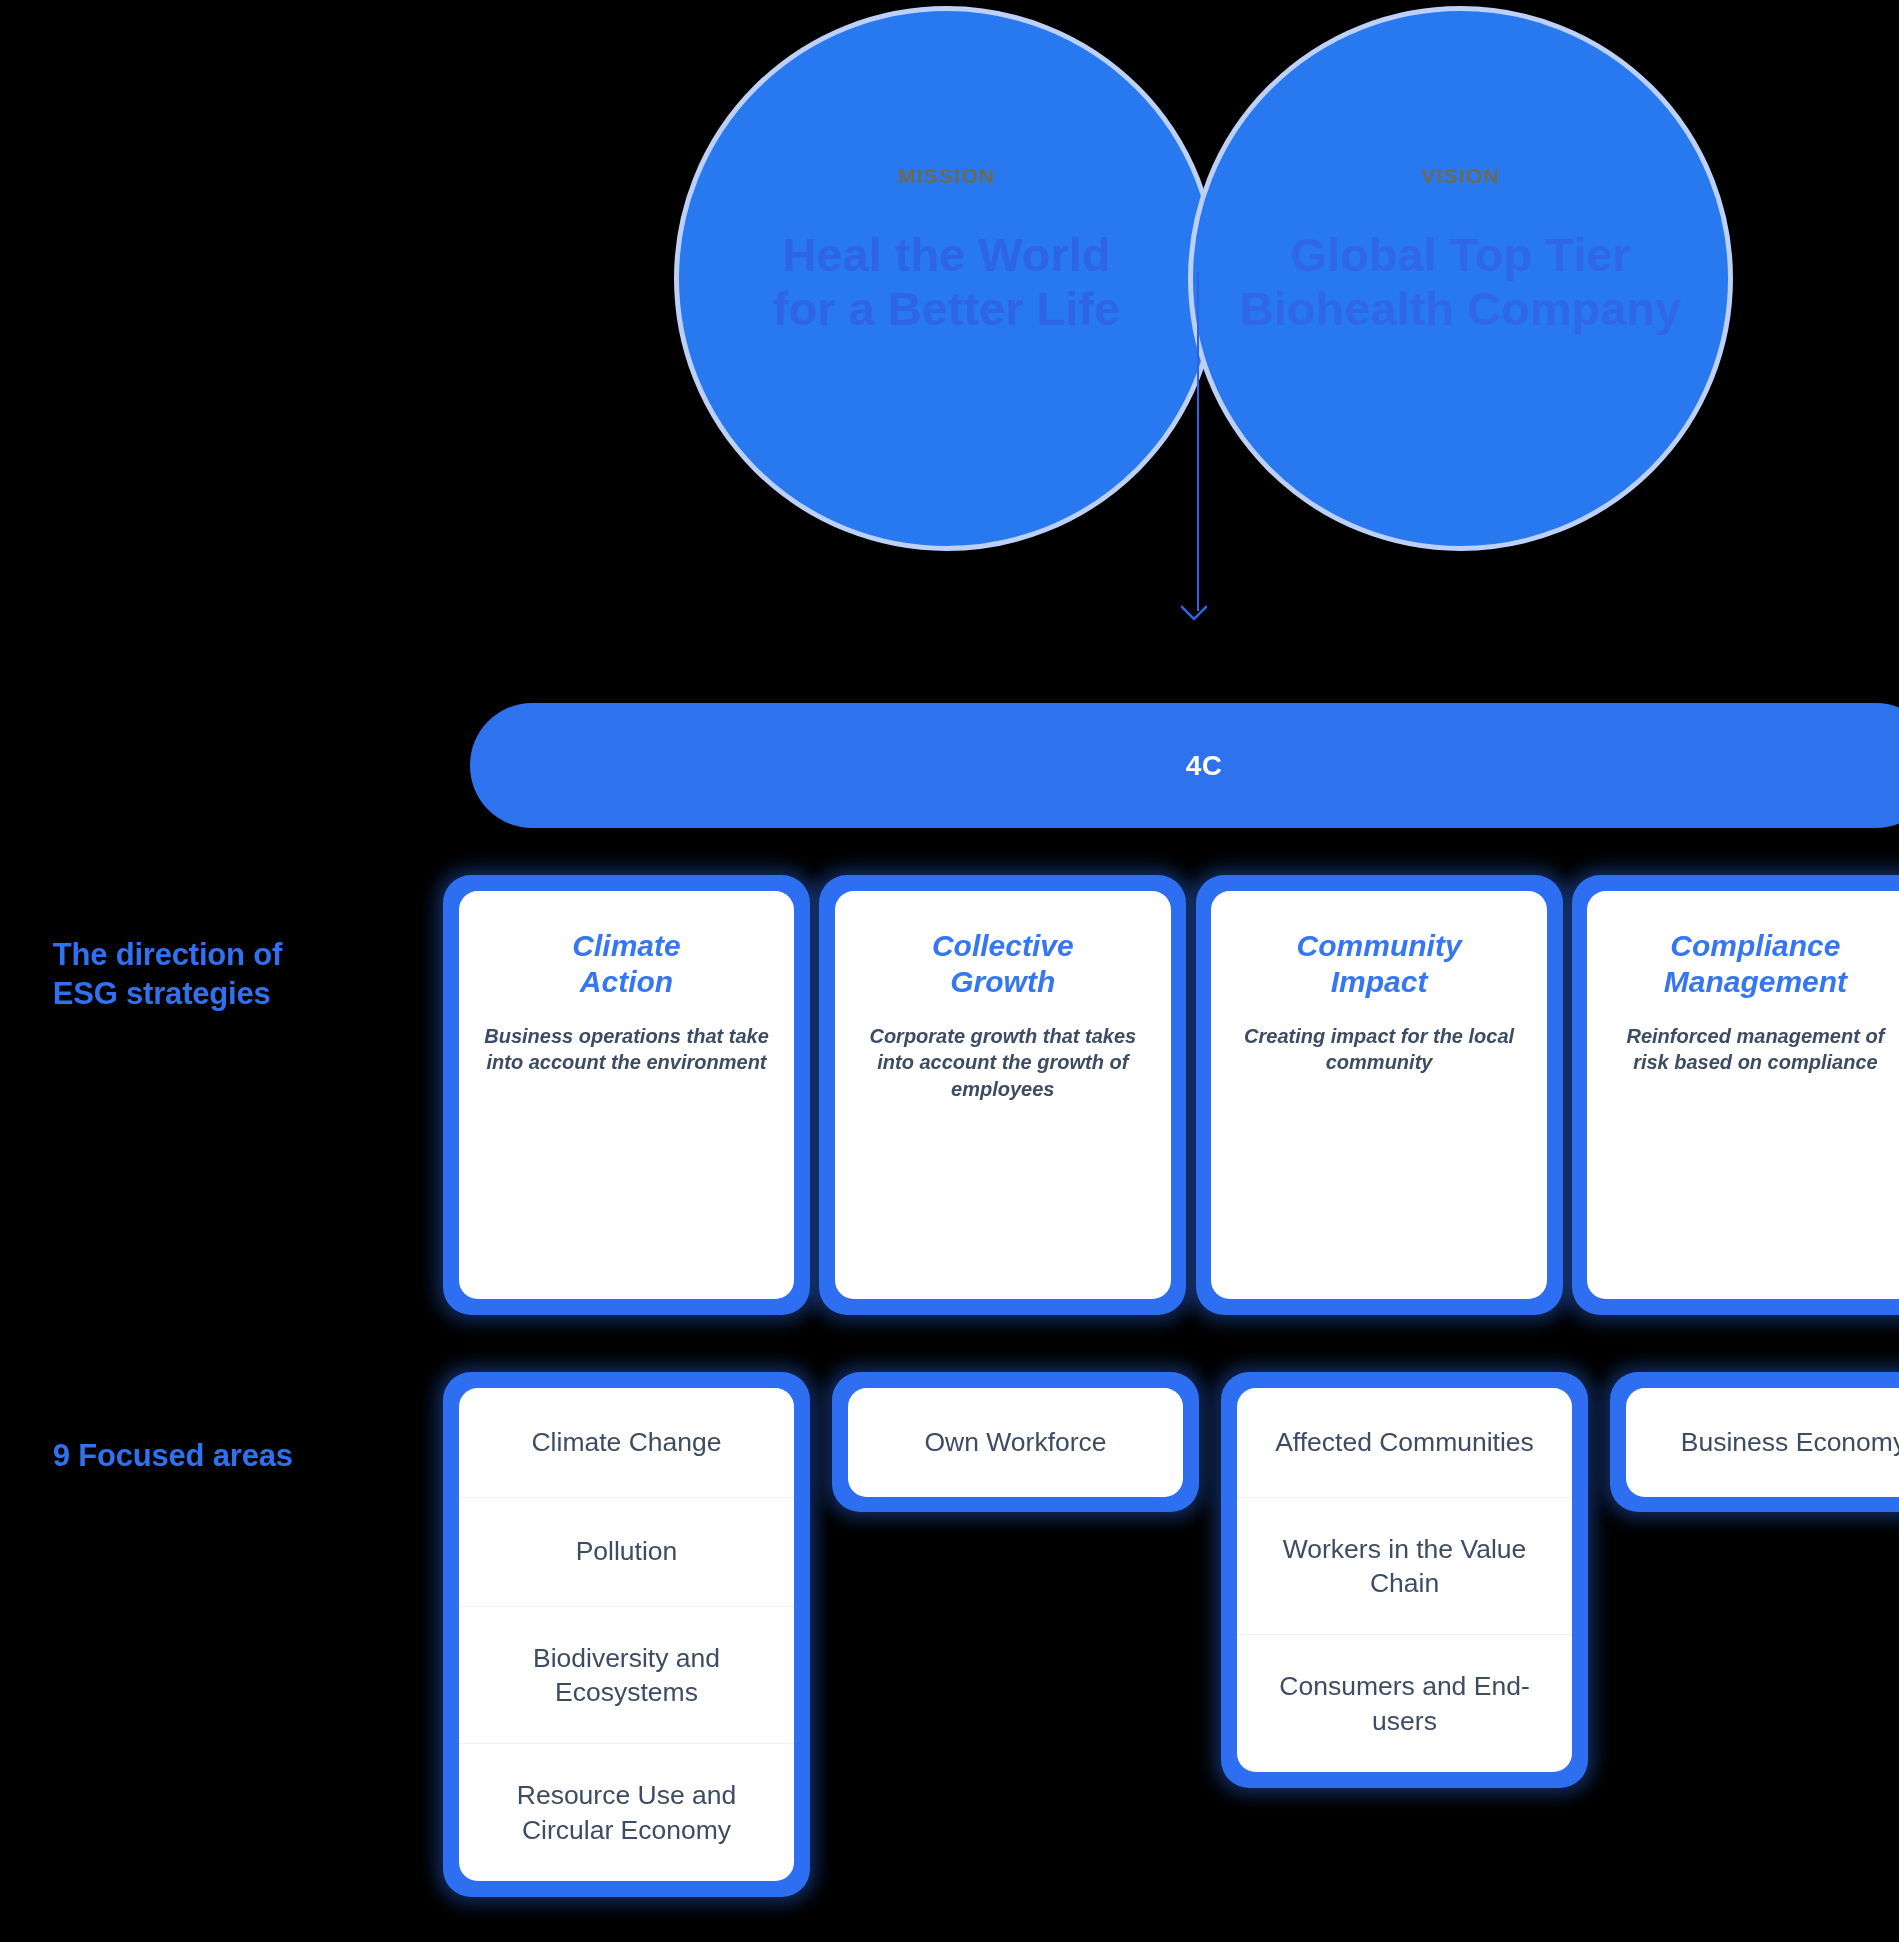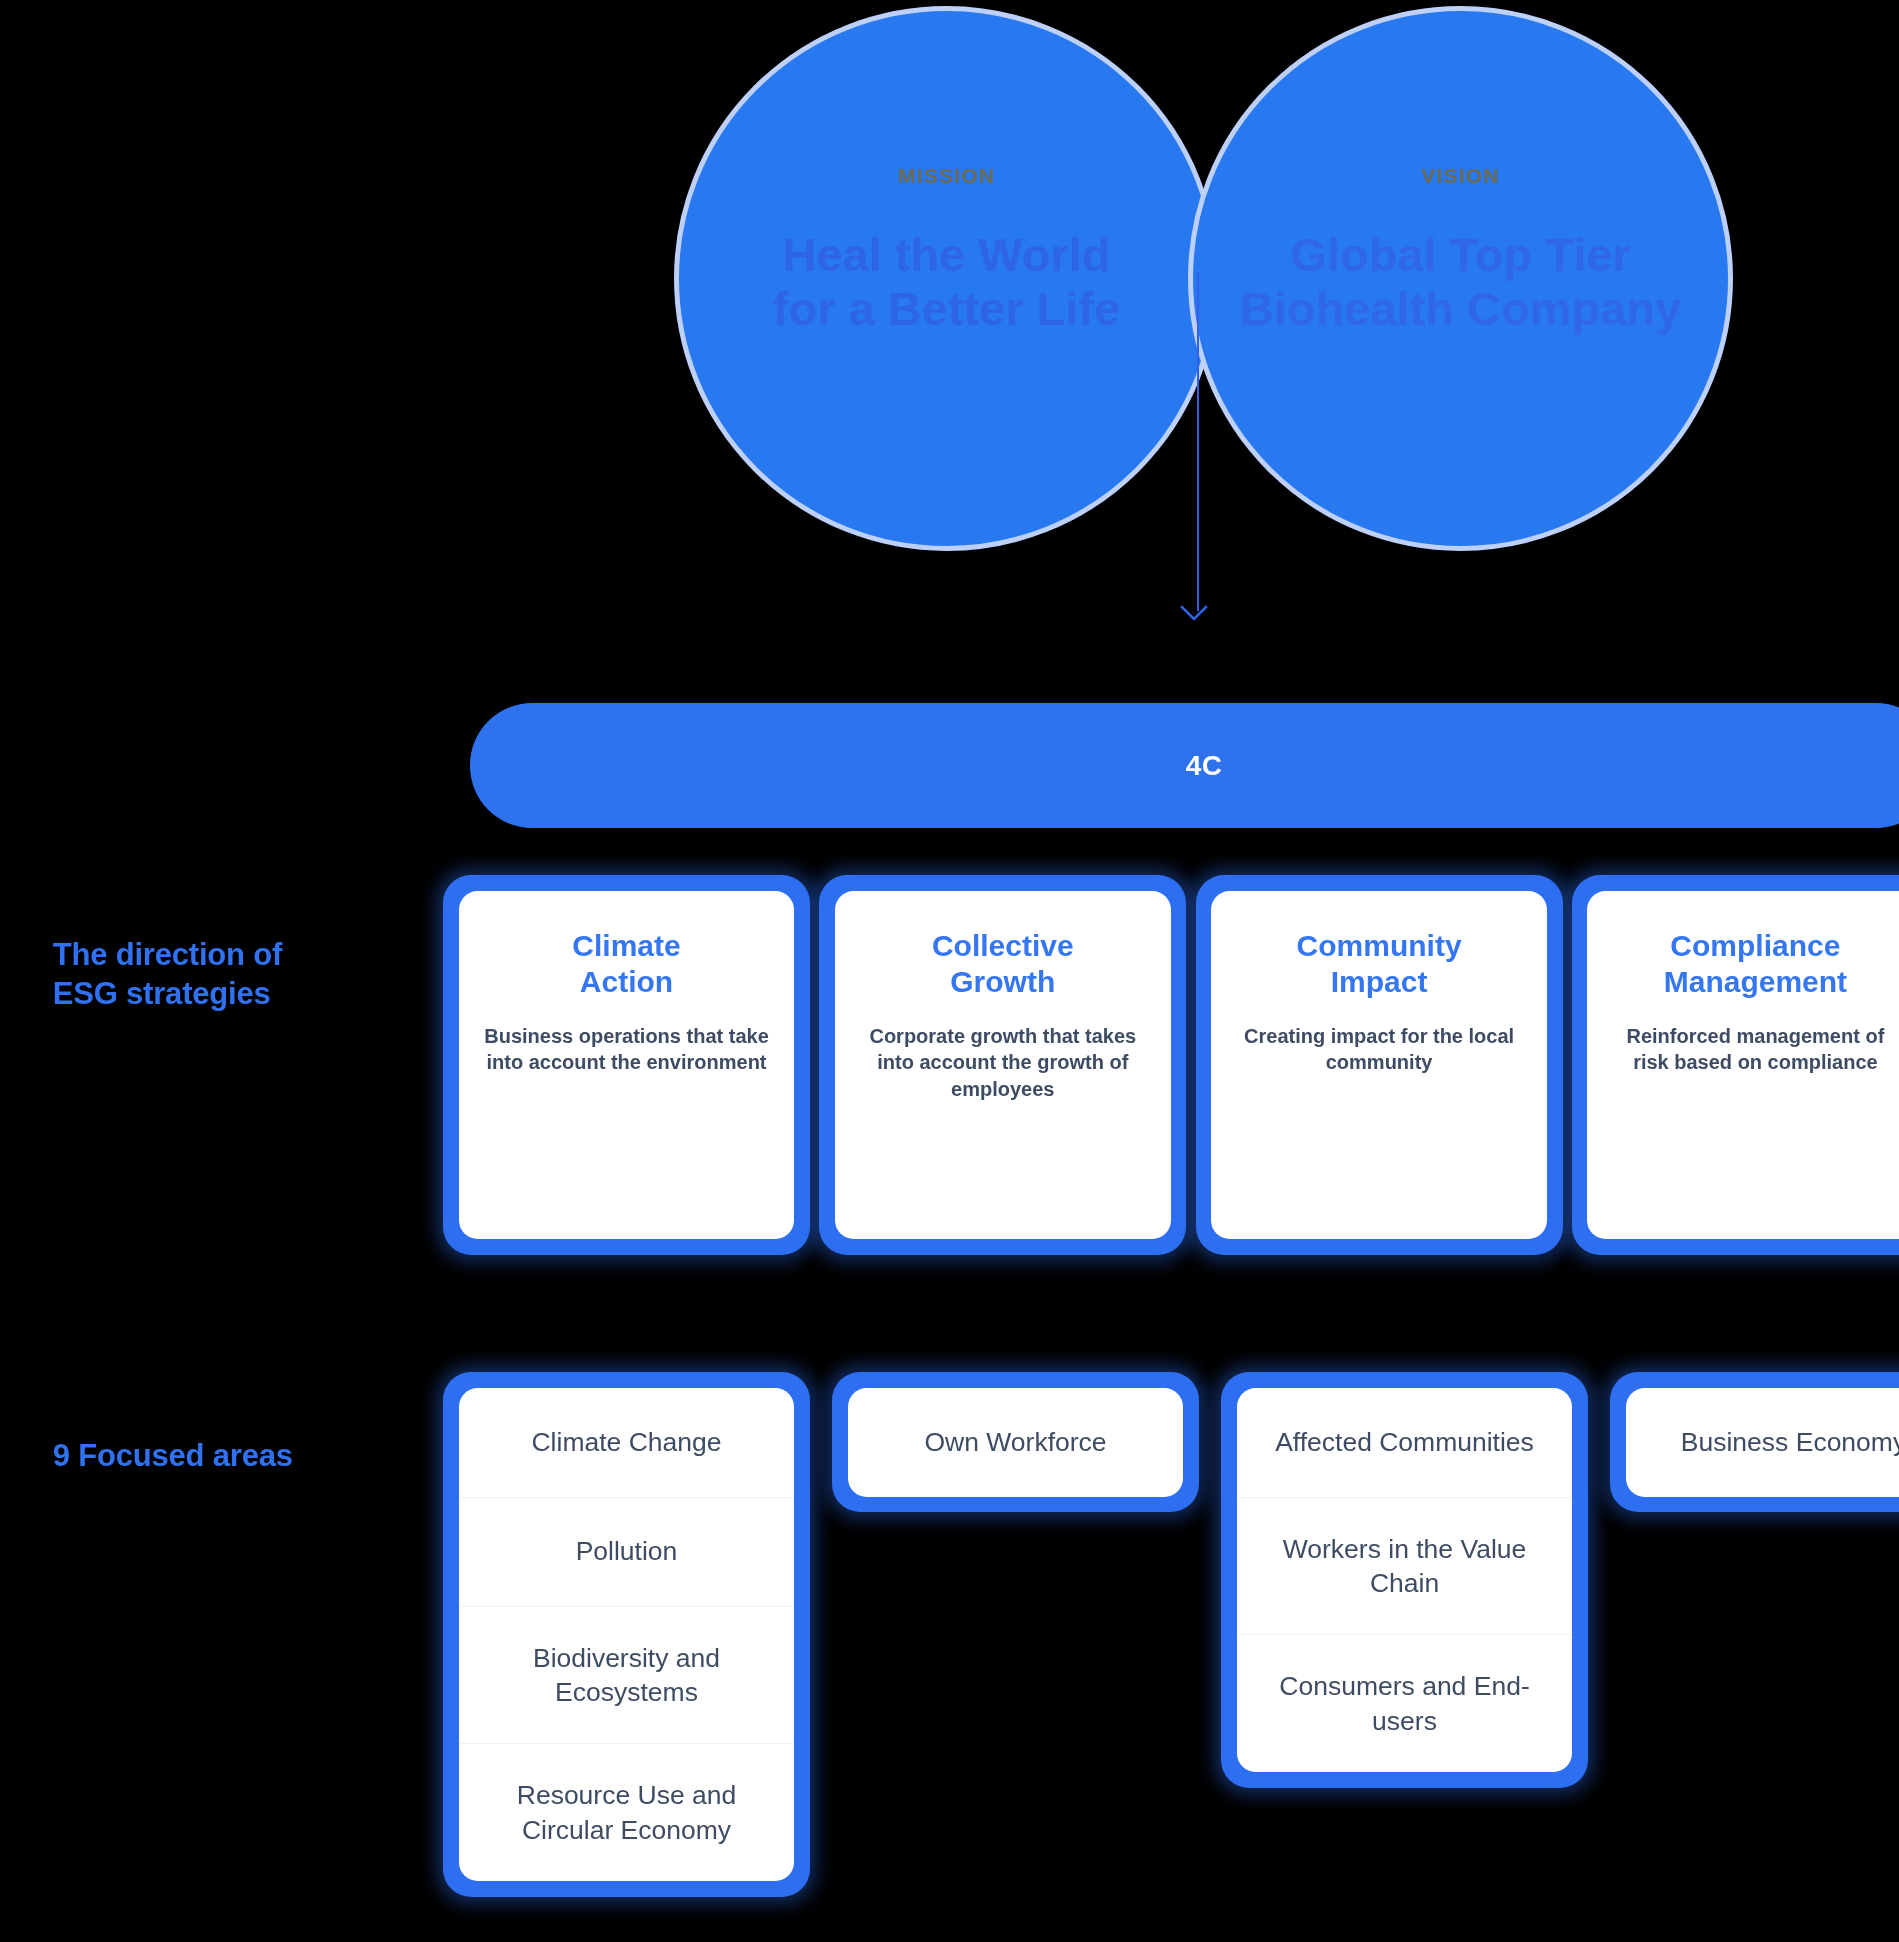--- a/index.html
+++ b/index.html
@@ -98,21 +98,21 @@
   }
 
   
   .strategy-row {
     position: absolute;
     left: 398px; top: 875px;
     width: 1502px; height: 424px;
     display: flex;
     gap: 9.3px;
   }
-  .strategy-card { width: 367px; height: 380px; }
+  .strategy-card { width: 367px; height: 440px; font-style: italic; }
   .strategy-card .inner {
     display: flex; flex-direction: column;
     align-items: center;
     padding: 37px 20px 20px;
     text-align: center;
   }
   .strategy-title {
     color: #3577F3;
     font-size: 30px;
     font-weight: 700;

